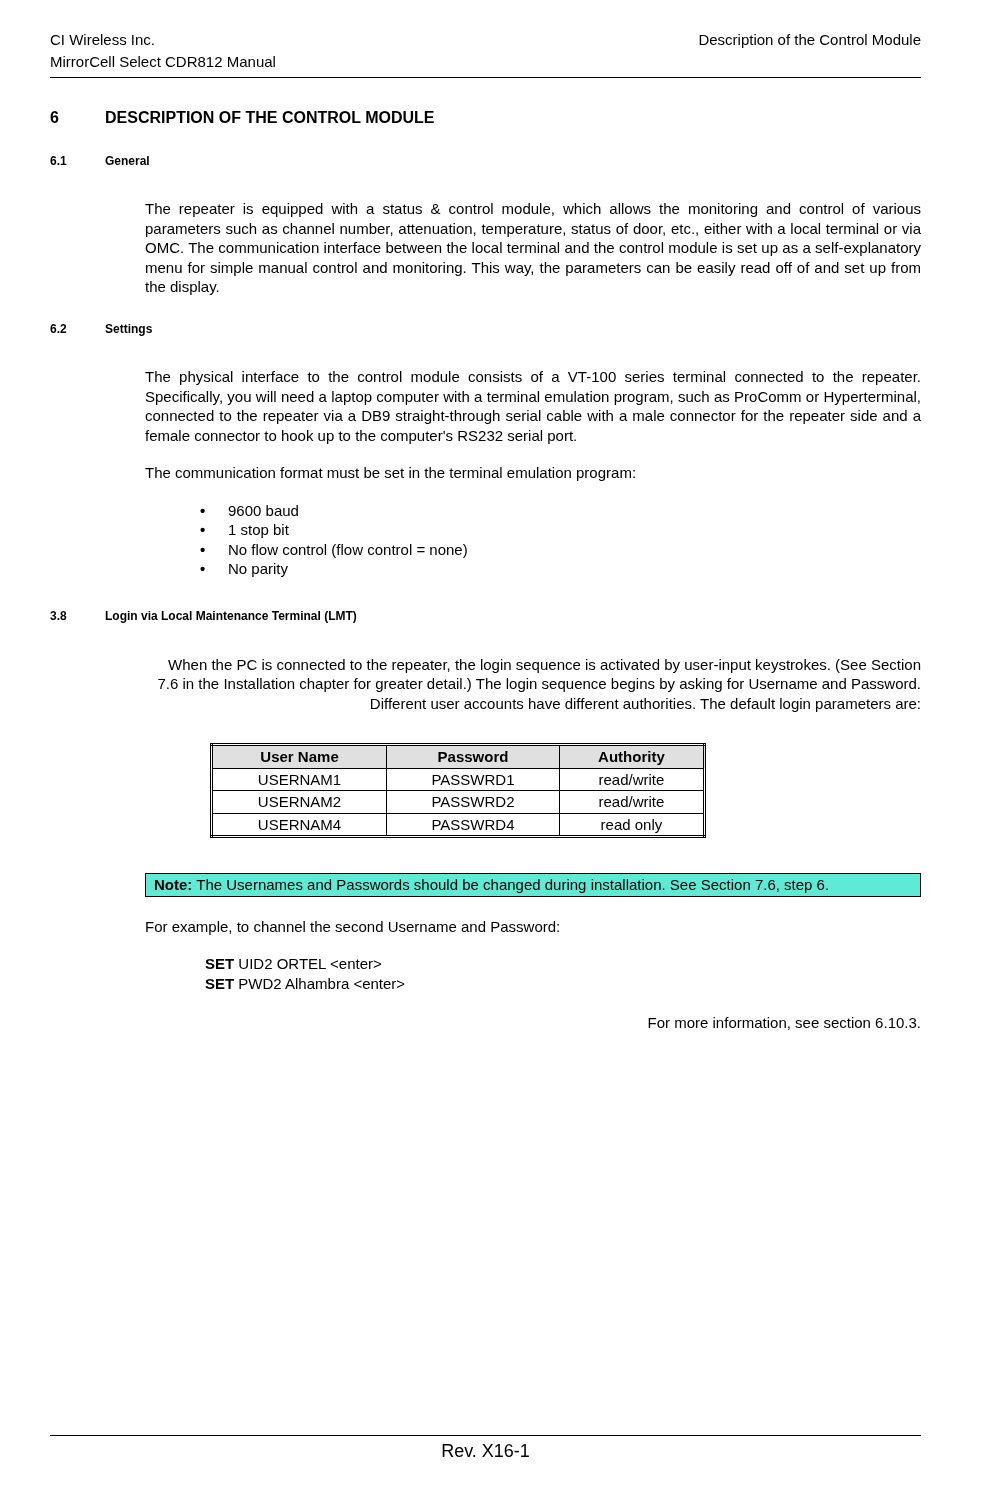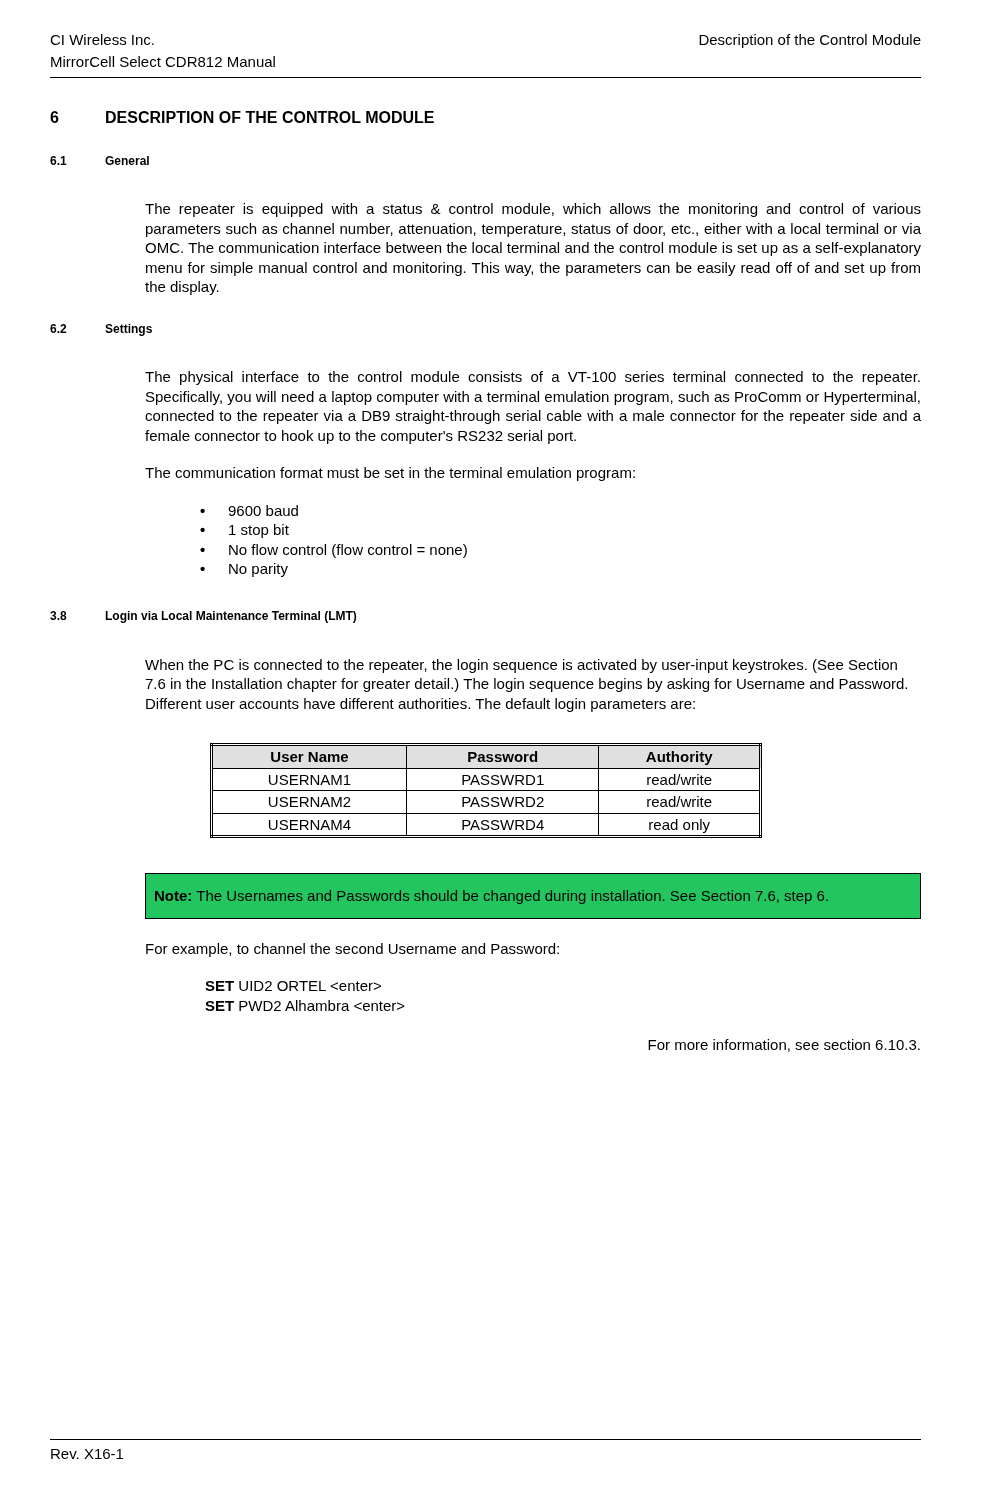--- a/index.html
+++ b/index.html
@@ -53,62 +53,62 @@
     }
     .bullet-list li::before {
       content: "•";
       display: inline-block;
       width: 28px;
       font-weight: bold;
     }
     .login-table {
       margin-left: 160px;
       border-collapse: collapse;
-      width: 552px;
+      width: 496px;
       margin-top: 10px;
       margin-bottom: 35px;
     }
     .login-table th, .login-table td {
       border: 1px solid #000;
       text-align: center;
       font-size: 15px;
       padding: 1px 6px;
     }
     .login-table th {
       background: #e0e0e0;
       font-weight: bold;
     }
     
     .login-table { border: 3px double #000; }
     .note-box {
       margin-left: 95px;
       border: 1.5px solid #000;
-      background: #22c55e;
-      padding: 12px 8px;
+      background: #5eead4;
+      padding: 1px 8px;
       margin-bottom: 20px;
     }
     .cmd-block {
       margin-left: 155px;
       margin-bottom: 20px;
     }
     .footer {
       position: absolute;
       left: 50px;
       right: 70px;
       bottom: 30px;
     }
     .footer-divider {
       border: none;
       border-top: 1.5px solid #000;
       margin-bottom: 4px;
     }
     .footer-row {
       display: flex;
-      justify-content: flex-start;
-      font-size: 15px;
+      justify-content: center;
+      font-size: 18px;
     }
     b { font-weight: bold; }
   </style>
 </head>
 <body>
 
 <div class="header-row">
   <span>CI Wireless Inc.</span>
   <span>Description of the Control Module</span>
 </div>
@@ -142,21 +142,21 @@
   <li>1 stop bit</li>
   <li>No flow control (flow control = none)</li>
   <li>No parity</li>
 </ul>
 
 <div class="h2-row">
   <span class="h2-num">3.8</span>
   <span>Login via Local Maintenance Terminal (LMT)</span>
 </div>
 
-<p class="content-block" style="text-align:left; margin-bottom:30px;">When the PC is connected to the repeater, the login sequence is activated by user-input keystrokes. (See Section 7.6 in the Installation chapter for greater detail.) The login sequence begins by asking for Username and Password. Different user accounts have different authorities. The default login parameters are:</p>
+<p class="content-block" style="text-align:right; margin-bottom:30px;">When the PC is connected to the repeater, the login sequence is activated by user-input keystrokes. (See Section 7.6 in the Installation chapter for greater detail.) The login sequence begins by asking for Username and Password. Different user accounts have different authorities. The default login parameters are:</p>
 
 <table class="login-table">
   <tbody>
       <tr>
     <th>User Name</th>
     <th>Password</th>
     <th>Authority</th>
   </tr>
   <tr>
     <td>USERNAM1</td>

